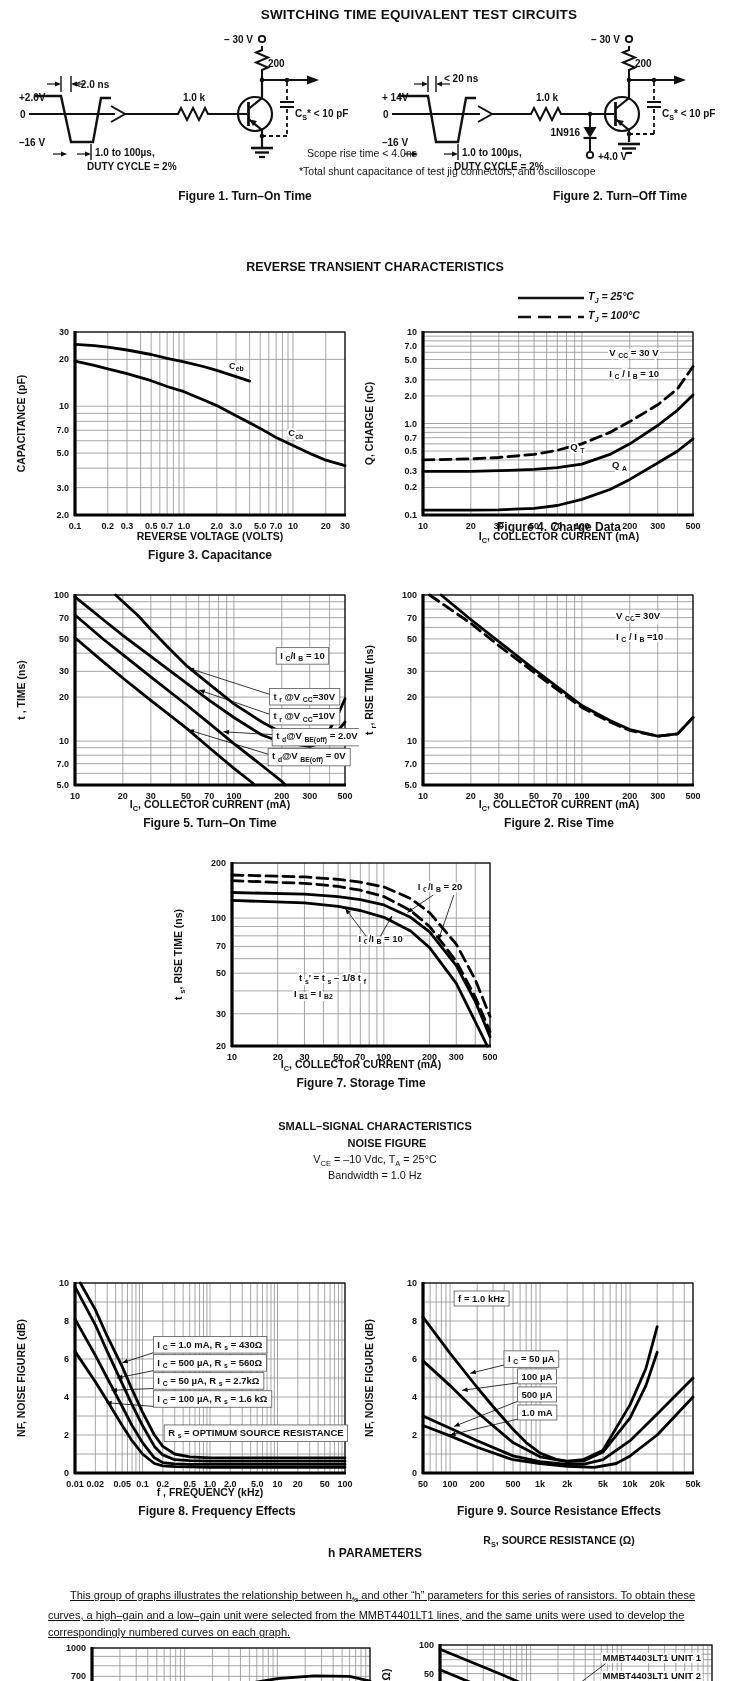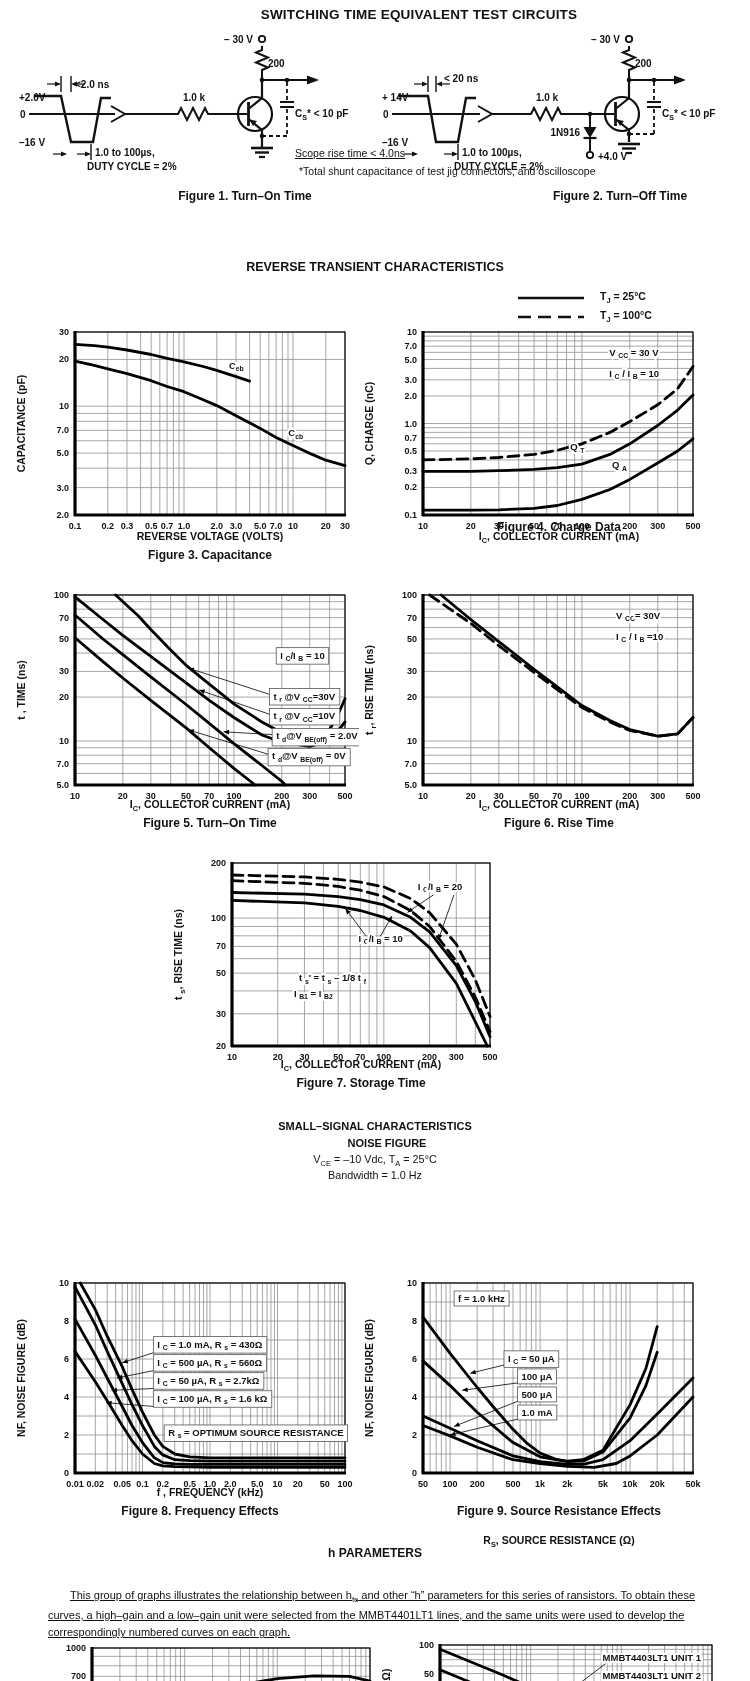--- a/index.html
+++ b/index.html
@@ -13,21 +13,21 @@
   .note{font-size:10.5px;}
   .cond{font-size:10.8px;text-align:center;width:750px;}
   .condb{font-weight:bold;font-size:11px;text-align:center;width:750px;}
   .para{font-size:11px;line-height:1.62;text-align:left;text-indent:22px;text-decoration:underline;}
   svg text{font-family:"Liberation Sans", sans-serif;}
   .tick{font-size:9px;font-weight:bold;fill:#111;}
   .axlabel{font-size:10.5px;font-weight:bold;fill:#111;}
   .clabel{font-size:9.5px;font-weight:bold;fill:#111;}
   .ctext{font-size:10px;font-weight:bold;fill:#111;}
   .legend-row{display:flex;align-items:center;height:19px;}
-  .legend-row span{font-size:10.5px;font-weight:bold;margin-left:16px;}
+  .legend-row span{font-size:10.5px;font-weight:bold;margin-left:4px;font-style:italic;}
   sub{font-size:70%;}
 </style>
 </head>
 <body>
 
 <div id="page">
 
   <div class="abs ttl" style="top:7px;left:0;">SWITCHING TIME EQUIVALENT TEST CIRCUITS</div>
 
   <svg class="abs" style="left:15px;top:30px;" width="360" height="160">
@@ -165,21 +165,21 @@
       <circle cx="251" cy="104" r="2.3" fill="#111" stroke="none"></circle>
     </g>
     <text class="ctext" x="284" y="87">C<tspan font-size="72%" dy="2.5">S</tspan><tspan dy="-2.5">​</tspan>* &lt; 10 pF</text>
     <g stroke="#111">
       <line x1="240" y1="114" x2="262" y2="114" stroke-width="2.6"></line>
       <line x1="244" y1="118.5" x2="258" y2="118.5" stroke-width="2.4"></line>
       <line x1="248" y1="123" x2="254" y2="123" stroke-width="2.2"></line>
     </g>
   </svg>
 
-  <div class="abs note" style="left:295px;top:147px;text-decoration:underline;">Scope rise time &lt; 4.0ns</div>
+  <div class="abs note" style="left:307px;top:147px;">Scope rise time &lt; 4.0ns</div>
   <div class="abs note" style="left:299px;top:165px;">*Total shunt capacitance of test jig connectors, and oscilloscope</div>
 
   <div class="abs cap" style="left:120px;top:189px;width:250px;">Figure 1. Turn–On Time</div>
   <div class="abs cap" style="left:495px;top:189px;width:250px;">Figure 2. Turn–Off Time</div>
 
   <div class="abs sub-ttl" style="top:260px;left:0;">REVERSE TRANSIENT CHARACTERISTICS</div>
 
   <div class="abs" style="left:518px;top:288px;width:200px;">
     <div class="legend-row">
       <svg width="66" height="8">
@@ -454,21 +454,21 @@
       <text x="56" y="9" text-anchor="end" class="tick">100</text>
       <text x="12" y="101" text-anchor="middle" class="axlabel" transform="rotate(-90 12 101)">t <tspan font-size="72%" dy="2.5">r</tspan><tspan dy="-2.5">​</tspan>, RISE TIME (ns)</text>
       <path d="M80.1 6.0 L109.8 30.5 L137.8 52.6 L173.1 80.3 L196.3 97.8 L220.9 116.5 L248.9 131.6 L268.8 140.5 L296.7 147.2 L316.6 144.9 L332.0 128.5" fill="none" stroke="#000" stroke-width="2.8" stroke-linejoin="round" stroke-linecap="round" stroke-dasharray="none"></path>
       <path d="M68.6 6.0 L109.8 34.3 L137.8 56.6 L173.1 83.4 L196.3 100.6 L220.9 118.4 L248.9 133.0 L268.8 141.5 L296.7 147.2 L316.6 144.9 L332.0 128.5" fill="none" stroke="#000" stroke-width="2.8" stroke-linejoin="round" stroke-linecap="round" stroke-dasharray="11 6"></path>
       <text x="255.04999999999998" y="29.75" class="clabel" text-anchor="start" style="paint-order:stroke;stroke:#ffffff;stroke-width:4px;">V <tspan font-size="72%" dy="2.5">CC</tspan><tspan dy="-2.5">​</tspan>= 30V</text>
       <text x="255.04999999999998" y="50.65" class="clabel" text-anchor="start" style="paint-order:stroke;stroke:#ffffff;stroke-width:4px;">I <tspan font-size="72%" dy="2.5">C</tspan><tspan dy="-2.5">​</tspan> / I <tspan font-size="72%" dy="2.5">B</tspan><tspan dy="-2.5">​</tspan> =10</text>
     </svg>
   <div class="abs xlab" style="left:40px;top:798px;width:340px;">I<sub>C</sub>, COLLECTOR CURRENT (mA)</div>
   <div class="abs xlab" style="left:389px;top:798px;width:340px;">I<sub>C</sub>, COLLECTOR CURRENT (mA)</div>
   <div class="abs cap" style="left:40px;top:816px;width:340px;">Figure 5. Turn–On Time</div>
-  <div class="abs cap" style="left:389px;top:816px;width:340px;">Figure 6.  Rise Time</div>
+  <div class="abs cap" style="left:389px;top:816px;width:340px;">Figure 2.  Rise Time</div>
 
   <svg class="abs" style="left:170px;top:857px;" width="334" height="213">
       <line x1="62" y1="6" x2="62" y2="189" stroke="#8f8f8f" stroke-width="0.8"></line>
       <line x1="107.71342559497396" y1="6" x2="107.71342559497396" y2="189" stroke="#8f8f8f" stroke-width="0.8"></line>
       <line x1="134.4540653475404" y1="6" x2="134.4540653475404" y2="189" stroke="#8f8f8f" stroke-width="0.8"></line>
       <line x1="153.4268511899479" y1="6" x2="153.4268511899479" y2="189" stroke="#8f8f8f" stroke-width="0.8"></line>
       <line x1="168.14328720251302" y1="6" x2="168.14328720251302" y2="189" stroke="#8f8f8f" stroke-width="0.8"></line>
       <line x1="180.16749094251435" y1="6" x2="180.16749094251435" y2="189" stroke="#8f8f8f" stroke-width="0.8"></line>
       <line x1="190.33381034816418" y1="6" x2="190.33381034816418" y2="189" stroke="#8f8f8f" stroke-width="0.8"></line>
       <line x1="199.1402767849218" y1="6" x2="199.1402767849218" y2="189" stroke="#8f8f8f" stroke-width="0.8"></line>
@@ -705,21 +705,21 @@
       <text x="147.05" y="84.85" class="clabel" text-anchor="start">I <tspan font-size="72%" dy="2.5">C</tspan><tspan dy="-2.5">​</tspan> = 50 µA</text>
       <rect x="156.5500030517578" y="91.9000015258789" width="38.96337890625" height="15" fill="#fff" stroke="#555" stroke-width="0.8"></rect>
       <text x="160.55" y="102.9" class="clabel" text-anchor="start">100 µA</text>
       <rect x="156.5500030517578" y="109.94999694824219" width="38.96337890625" height="15" fill="#fff" stroke="#555" stroke-width="0.8"></rect>
       <text x="160.55" y="120.95" class="clabel" text-anchor="start">500 µA</text>
       <rect x="156.5500030517578" y="128" width="39.292724609375" height="15" fill="#fff" stroke="#555" stroke-width="0.8"></rect>
       <text x="160.55" y="139" class="clabel" text-anchor="start">1.0 mA</text>
     </svg>
   <div class="abs xlab" style="left:40px;top:1486px;width:340px;">f , FREQUENCY (kHz)</div>
   <div class="abs xlab" style="left:389px;top:1486px;width:340px;margin-top:48px;">R<sub>S</sub>, SOURCE RESISTANCE (Ω)</div>
-  <div class="abs cap" style="left:30px;top:1504px;width:340px;">Figure 8. Frequency Effects</div>
+  <div class="abs cap" style="left:47px;top:1504px;width:340px;">Figure 8. Frequency Effects</div>
   <div class="abs cap" style="left:389px;top:1504px;width:340px;">Figure 9. Source Resistance Effects</div>
 
   <div class="abs sub-ttl" style="top:1546px;left:0;font-size:12px;">h PARAMETERS</div>
   <div class="abs para" style="top:1587px;left:48px;width:656px;">This group of graphs illustrates the relationship between h<sub>fe</sub> and other “h” parameters for this series of  ransistors. To obtain these curves, a high–gain and a low–gain unit were selected from the MMBT4401LT1 lines, and the same units were used to develop the correspondingly numbered curves on each graph.</div>
 
   <svg class="abs" style="left:30px;top:1642px;" width="354" height="213">
       <line x1="62" y1="6" x2="62" y2="189" stroke="#8f8f8f" stroke-width="0.8"></line>
       <line x1="89.89544626486227" y1="6" x2="89.89544626486227" y2="189" stroke="#8f8f8f" stroke-width="0.8"></line>
       <line x1="106.21323627068872" y1="6" x2="106.21323627068872" y2="189" stroke="#8f8f8f" stroke-width="0.8"></line>
       <line x1="117.79089252972452" y1="6" x2="117.79089252972452" y2="189" stroke="#8f8f8f" stroke-width="0.8"></line>

